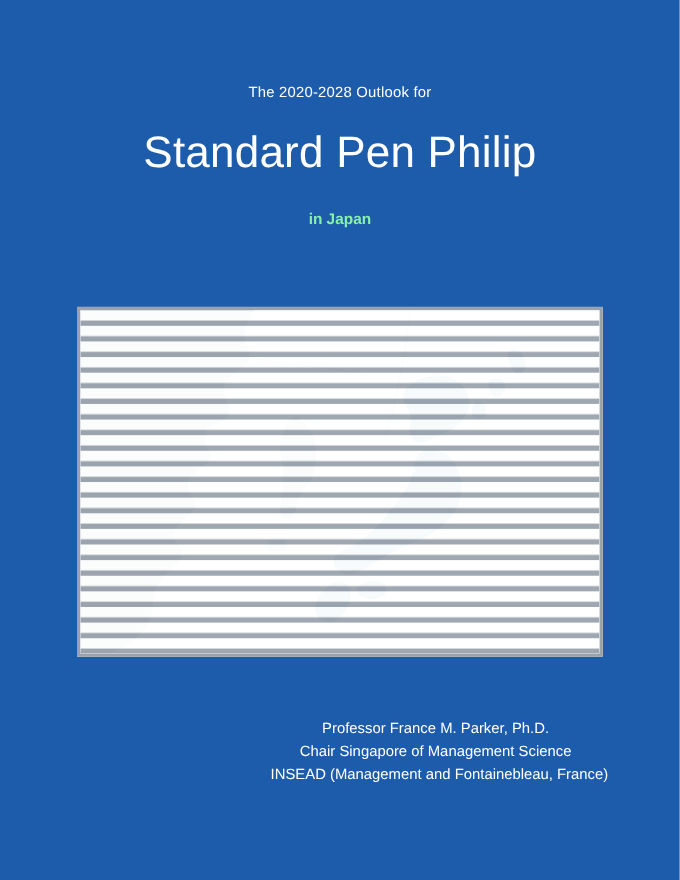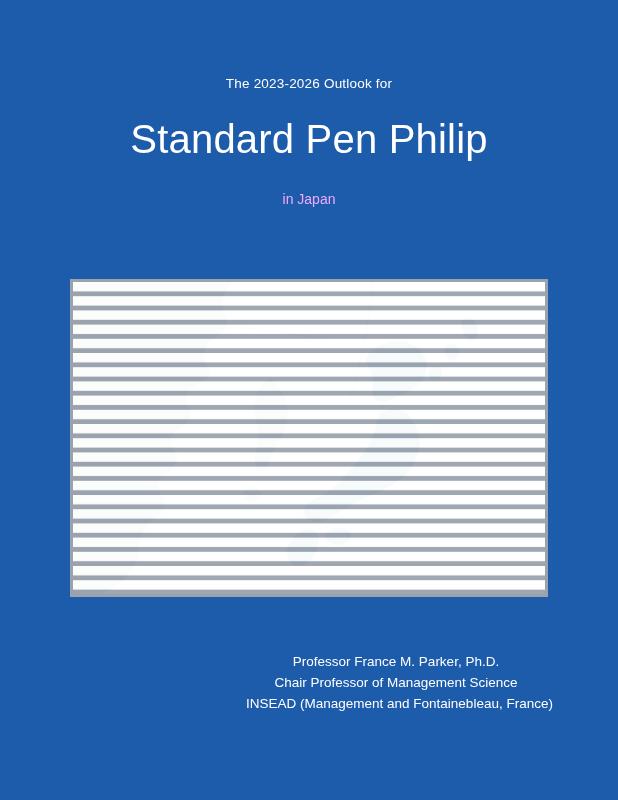--- a/index.html
+++ b/index.html
@@ -36,23 +36,23 @@
     margin-top: 26px;
     color: #ffffff;
     font-size: 40px;
     font-weight: 400;
     letter-spacing: 0.2px;
     text-align: center;
     line-height: 1.1;
   }
   .subtitle-bottom {
     margin-top: 30px;
-    color: #f0abfc;
+    color: #86efac;
     font-size: 14px;
-    font-weight: 400;
+    font-weight: 700;
     text-align: center;
   }
   .map-frame {
     position: absolute;
     left: 70px;
     top: 279px;
     width: 478px;
     height: 318px;
     background: #ffffff;
     border: 3px solid #9aa3ad;
@@ -78,21 +78,21 @@
     display: block;
     white-space: nowrap;
   }
 </style>
 </head>
 <body>
 
 <div class="page">
   <div class="cover-inner">
 
-    <div class="subtitle-top">The 2023-2026 Outlook for</div>
+    <div class="subtitle-top">The 2020-2028 Outlook for</div>
 
     <div class="main-title">Standard Pen Philip</div>
 
     <div class="subtitle-bottom">in Japan</div>
   </div>
 
   <div class="map-frame">
     <svg class="map-svg" viewBox="0 0 472 312" preserveAspectRatio="none">
       <defs>
         <pattern id="stripes" width="8" height="14.2" patternUnits="userSpaceOnUse">
@@ -147,16 +147,16 @@
         <path d="M300,0 C296,40 288,80 276,120" stroke="#b9c6d2" stroke-width="1" fill="none"></path>
         <path d="M116,40 C160,44 210,50 260,58" stroke="#b9c6d2" stroke-width="1" fill="none"></path>
 
         <rect x="0" y="0" width="472" height="312" fill="url(#stripes)" opacity="0.95"></rect>
       </g>
     </svg>
   </div>
 
   <div class="author-block">
     <span class="author-line">Professor France M. Parker, Ph.D.</span>
-    <span class="author-line">Chair Professor of Management Science</span>
+    <span class="author-line">Chair Singapore of Management Science</span>
     <span class="author-line">INSEAD (Management and Fontainebleau, France)</span>
   </div>
 </div>
 
 </body></html>

